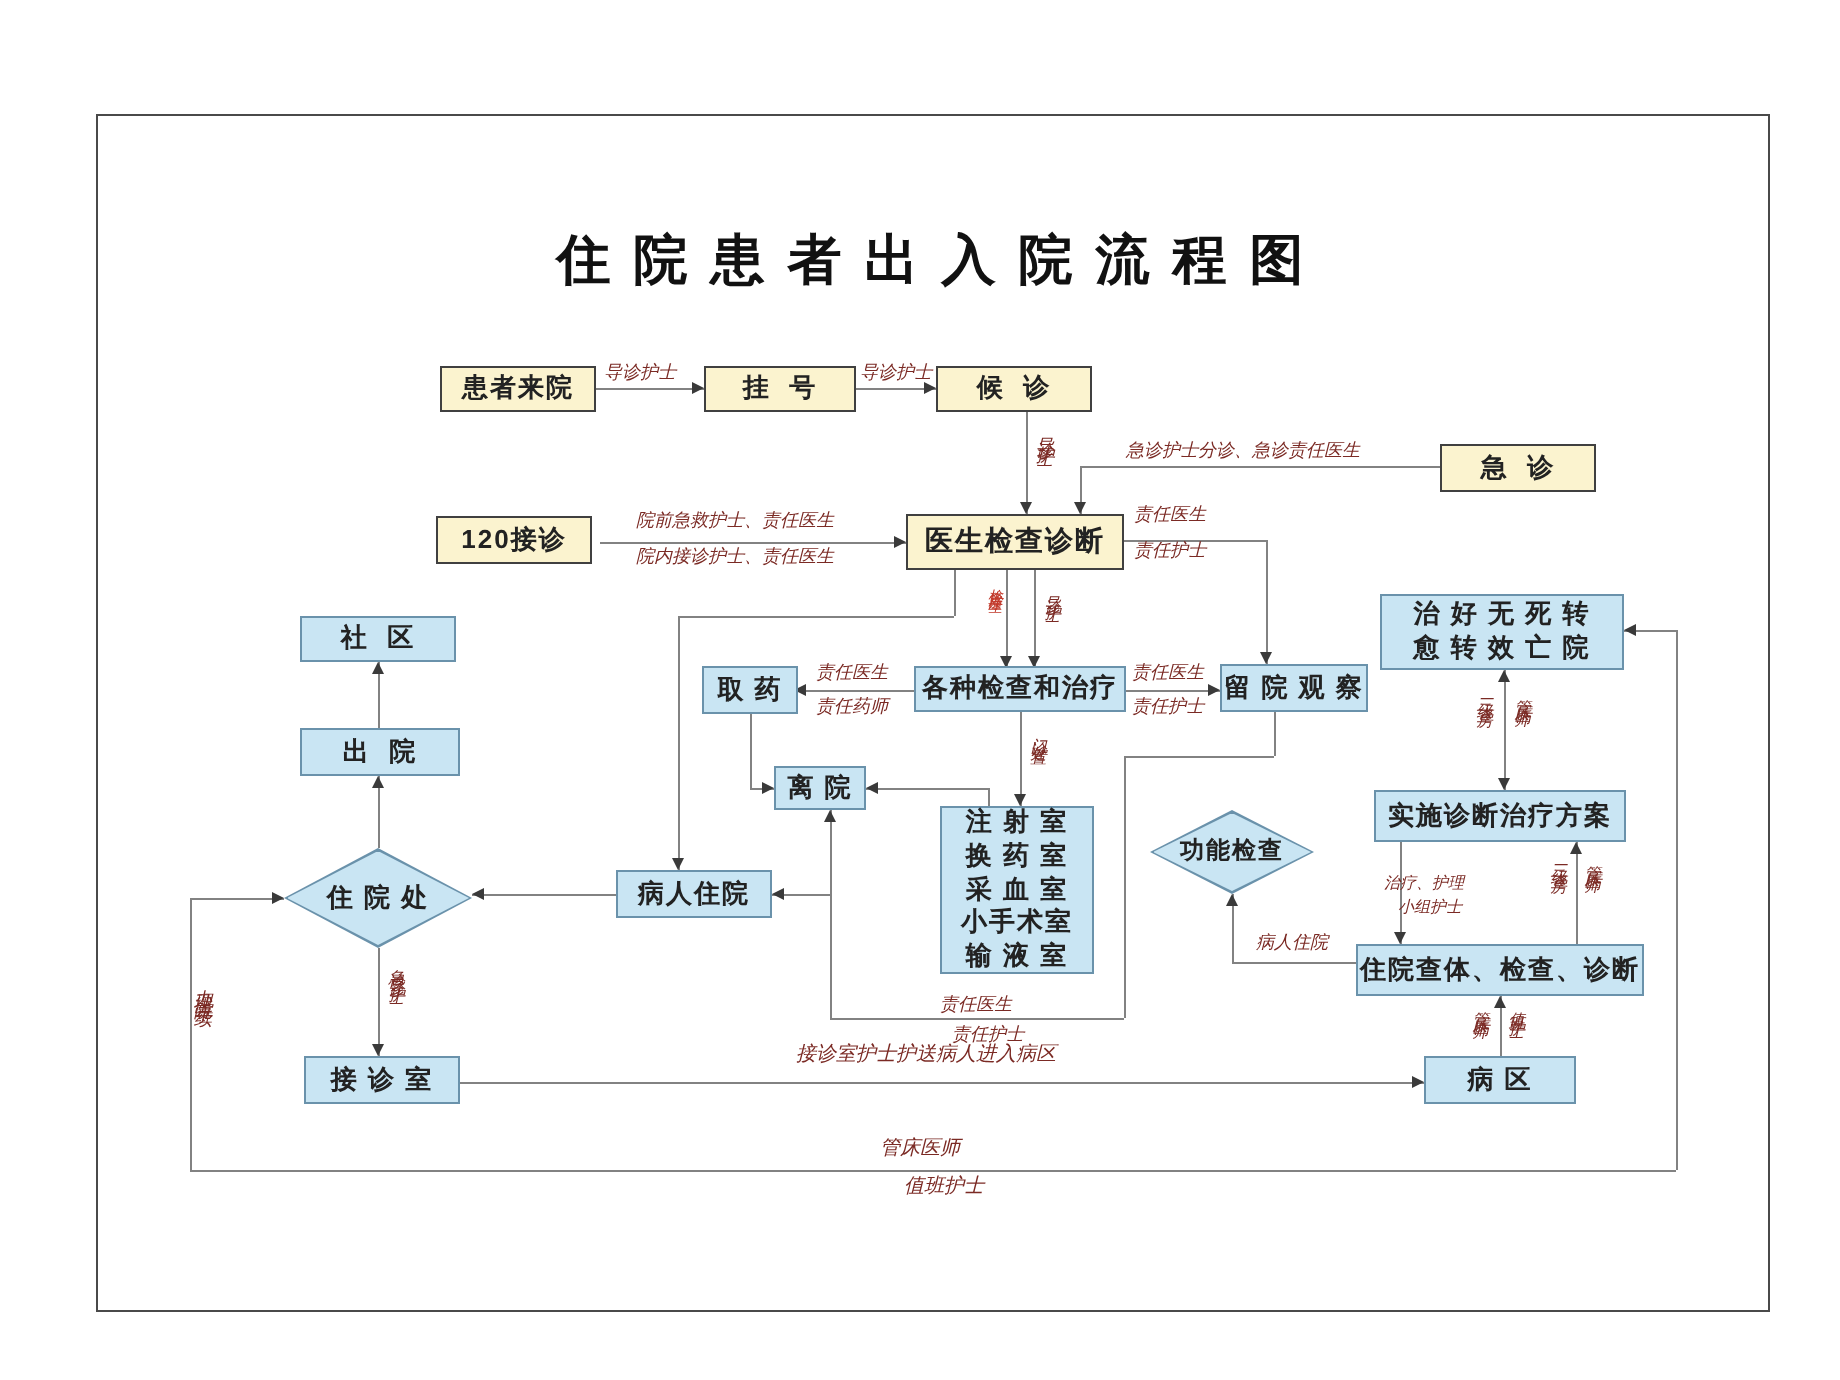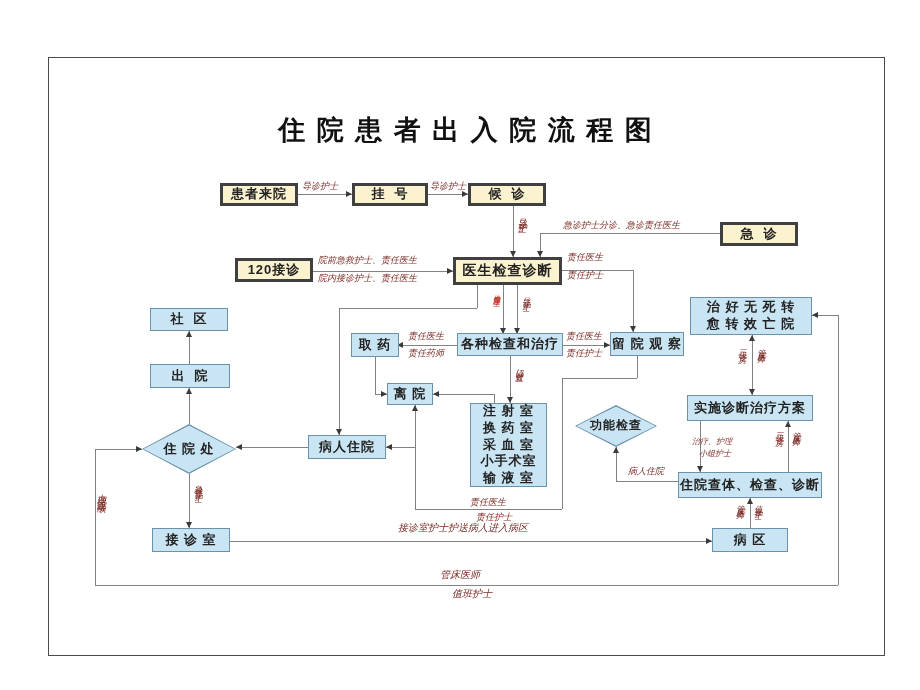--- a/index.html
+++ b/index.html
@@ -4,21 +4,21 @@
 <style>
   html,body{margin:0;padding:0;background:#ffffff;}
   #canvas{position:relative;width:920px;height:690px;background:#ffffff;overflow:hidden;
           font-family:"Liberation Sans","DejaVu Sans",sans-serif;}
   .frame{position:absolute;left:48px;top:57px;width:835px;height:597px;border:1px solid #4a4a4a;background:#fff;}
   .title{position:absolute;left:48px;top:112px;width:836px;text-align:center;
          font-size:27px;font-weight:bold;color:#111;letter-spacing:2px;white-space:pre;}
   .node{position:absolute;display:flex;flex-direction:column;align-items:center;justify-content:center;
         font-weight:bold;color:#222;box-sizing:border-box;text-align:center;}
   .node .node-line{white-space:pre;line-height:1.28;letter-spacing:1px;}
-  .yellow{background:#FBF3CF;border:3px solid #404040;}
+  .yellow{background:#FBF3CF;border:1px solid #404040;}
   .blue{background:#C9E5F3;border:1px solid #6a92ab;}
   .decision{background:#6a92ab;clip-path:polygon(50% 0,100% 50%,50% 100%,0 50%);}
   .decision::before{content:"";position:absolute;left:1.5px;top:1.5px;right:1.5px;bottom:1.5px;
         background:#C9E5F3;clip-path:polygon(50% 0,100% 50%,50% 100%,0 50%);}
   .decision .node-line{position:relative;z-index:2;}
   .f14{font-size:14px;} .f13{font-size:13px;} .f12{font-size:12px;}
   .line{position:absolute;background:#828282;}
   .arrow{position:absolute;width:0;height:0;}
   .a-up{border-left:3.5px solid transparent;border-right:3.5px solid transparent;border-bottom:6px solid #3a3a3a;}
   .a-down{border-left:3.5px solid transparent;border-right:3.5px solid transparent;border-top:6px solid #3a3a3a;}
@@ -114,21 +114,21 @@
       </div>
       <div class="node yellow f13" style="left: 352px; top: 183px; width: 76px; height: 23px;">
         <div class="node-line">挂  号</div>
       </div>
       <div class="node yellow f13" style="left: 468px; top: 183px; width: 78px; height: 23px;">
         <div class="node-line">候  诊</div>
       </div>
       <div class="node yellow f13" style="left: 720px; top: 222px; width: 78px; height: 24px;">
         <div class="node-line">急  诊</div>
       </div>
-      <div class="node yellow f13" style="left: 235px; top: 258px; width: 78px; height: 24px;">
+      <div class="node yellow f13" style="left: 218px; top: 258px; width: 78px; height: 24px;">
         <div class="node-line">120接诊</div>
       </div>
       <div class="node yellow f14" style="left: 453px; top: 257px; width: 109px; height: 28px;">
         <div class="node-line">医生检查诊断</div>
       </div>
       <div class="node blue f13" style="left: 150px; top: 308px; width: 78px; height: 23px;">
         <div class="node-line">社  区</div>
       </div>
       <div class="node blue f13" style="left: 150px; top: 364px; width: 80px; height: 24px;">
         <div class="node-line">出  院</div>

